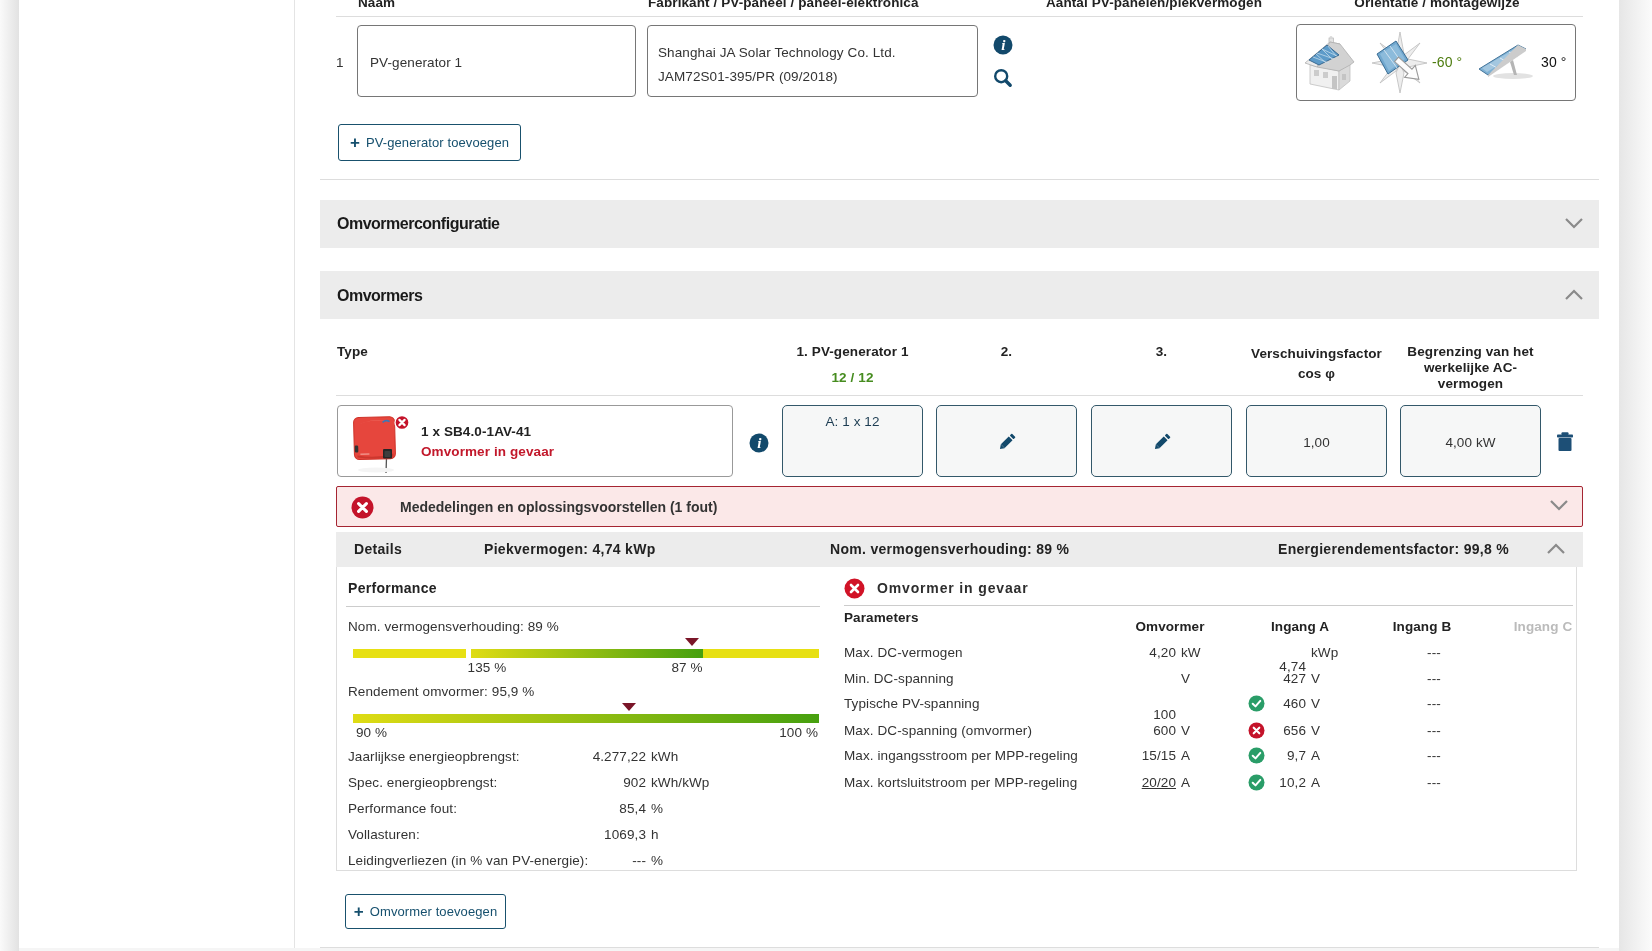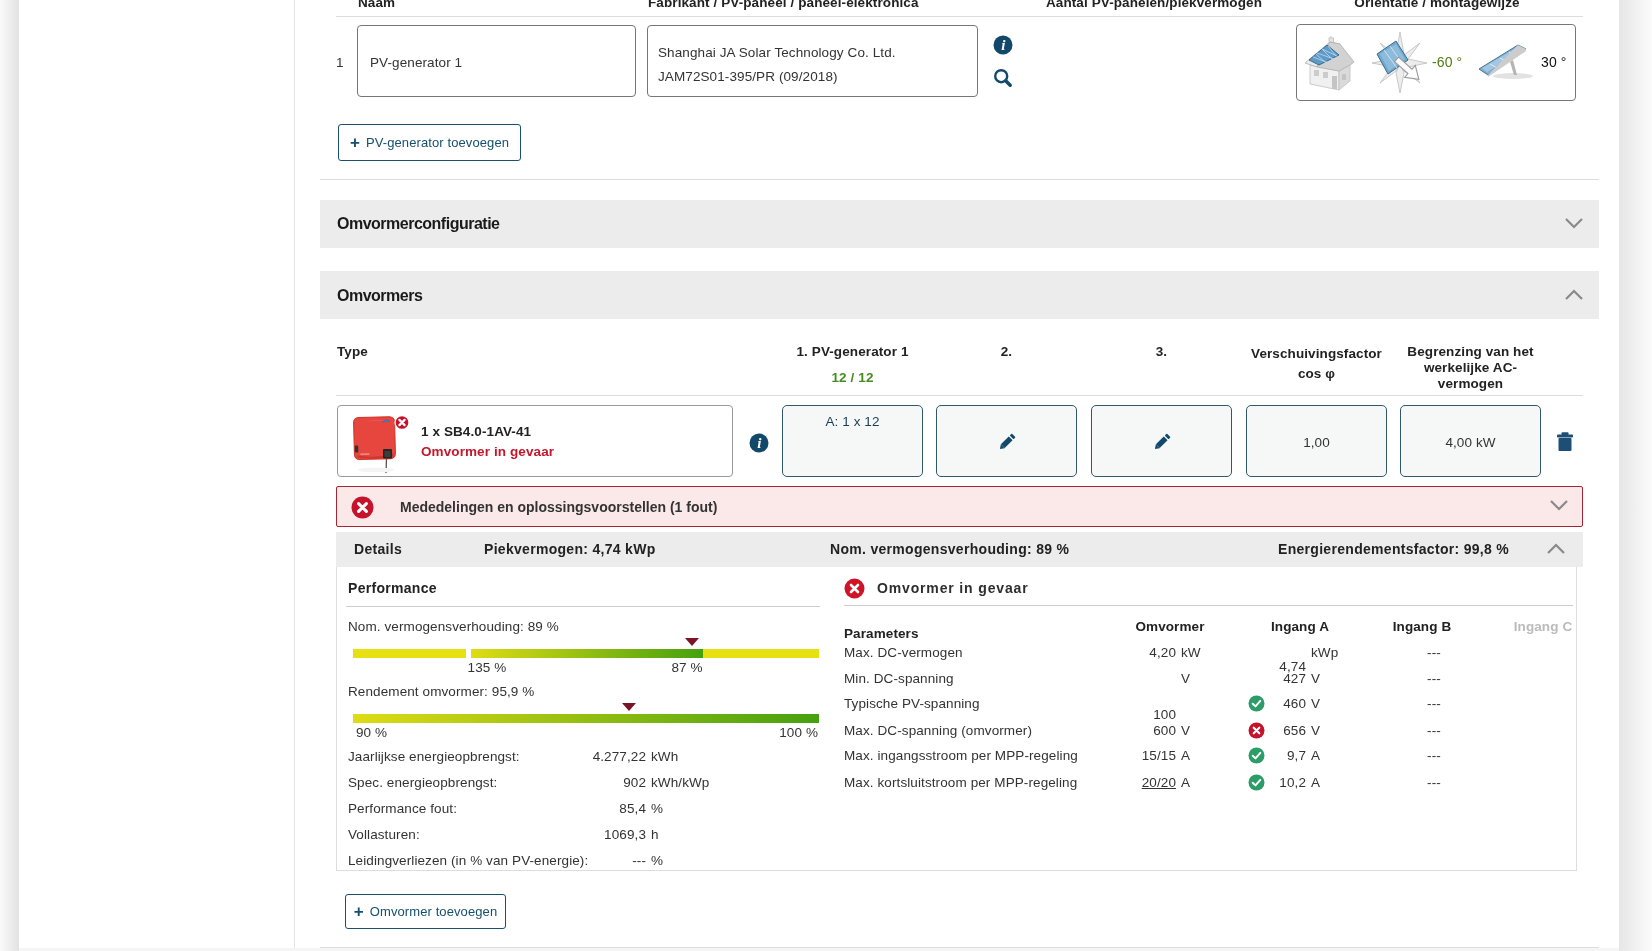--- a/index.html
+++ b/index.html
@@ -253,21 +253,21 @@
   <div class="abs" style="left:348px;top:853px;">Leidingverliezen (in % van PV-energie):</div>
   <div class="abs" style="left:500px;top:853px;width:146px;text-align:right;">---</div>
     <div class="abs" style="left:651px;top:853px;">%</div>
 
   <div class="abs" style="left:844px;top:578px;"><svg width="21" height="21" viewBox="0 0 21 21">
         <circle cx="10.5" cy="10.5" r="10" fill="#d11327"></circle>
         <path d="M7 7 L14 14 M14 7 L7 14" stroke="#fff" stroke-width="2.6" stroke-linecap="round"></path>
       </svg></div>
   <div class="abs bold" style="left:877px;top:580px;font-size:14px;letter-spacing:0.85px;color:#2e2e2e;">Omvormer in gevaar</div>
   <div class="abs" style="left:844px;top:605px;width:729px;height:1px;background:#ccc;"></div>
-  <div class="abs hdr" style="left:844px;top:626px;">Parameters</div>
+  <div class="abs hdr" style="left:844px;top:610px;">Parameters</div>
   <div class="abs hdr" style="left:1100px;top:619px;width:140px;text-align:center;">Omvormer</div>
   <div class="abs hdr" style="left:1230px;top:619px;width:140px;text-align:center;">Ingang A</div>
   <div class="abs hdr" style="left:1352px;top:619px;width:140px;text-align:center;">Ingang B</div>
   <div class="abs hdr" style="left:1473px;top:619px;width:140px;text-align:center;color:#bbb;">Ingang C</div>
 
   <div class="abs" style="left:844px;top:645px;">Max. DC-vermogen</div>
   <div class="abs" style="left:1076px;top:645px;width:100px;text-align:right;">4,20</div>
     <div class="abs" style="left:1181px;top:645px;">kW</div>
   <div class="abs" style="left:1206px;top:659px;width:100px;text-align:right;">4,74</div>
     <div class="abs" style="left:1311px;top:645px;">kWp</div>

